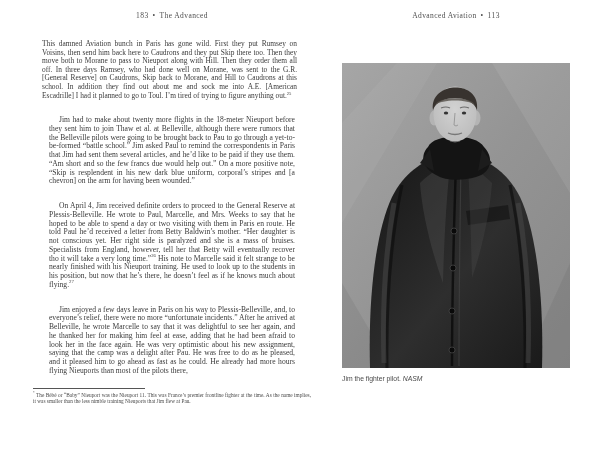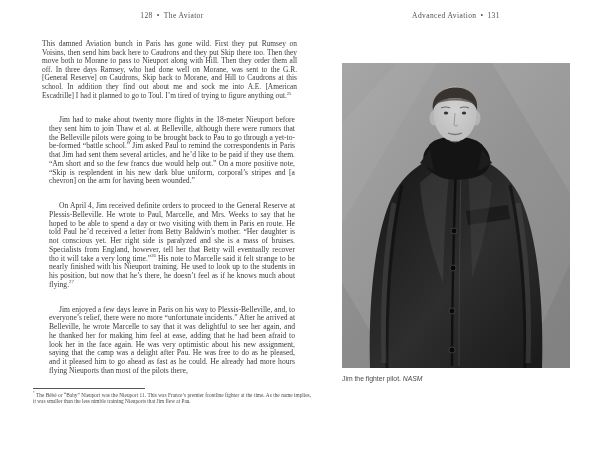--- a/index.html
+++ b/index.html
@@ -33,25 +33,25 @@
     font-family:"Liberation Sans", sans-serif; font-size:6.8px; color:#4a4a4a;
   }
   .caption .credit { font-style:italic; }
 </style>
 </head>
 <body>
 
 <div class="spread">
 
   <div class="running-header left">
-    <span>128</span><span class="sep">•</span><span>The Aviator</span>
+    <span>183</span><span class="sep">•</span><span>The Advanced</span>
   </div>
 
   <div class="running-header right">
-    <span>Advanced Aviation</span><span class="sep">•</span><span>131</span>
+    <span>Advanced Aviation</span><span class="sep">•</span><span>113</span>
   </div>
 
   <div class="textcol">
 
     <div class="bquote">
       <span>This damned Aviation bunch in Paris has gone wild. First they put Rumsey on Voisins, then send him back here to Caudrons and they put Skip there too. Then they move both to Morane to pass to Nieuport along with Hill. Then they order them all off. In three days Ramsey, who had done well on Morane, was sent to the G.R. [General Reserve] on Caudrons, Skip back to Morane, and Hill to Caudrons at this school. In addition they find out about me and sock me into A.E. [American Escadrille] I had it planned to go to Toul. I’m tired of trying to figure anything out.</span><sup>25</sup>
     </div>
 
     <p class="bodypara"><span>Jim had to make about twenty more flights in the 18-meter Nieuport before they sent him to join Thaw et al. at Belleville, although there were rumors that the Belleville pilots were going to be brought back to Pau to go through a yet-to-be-formed “battle school.” Jim asked Paul to remind the correspondents in Paris that Jim had sent them several articles, and he’d like to be paid if they use them. “Am short and so the few francs due would help out.” On a more positive note, “Skip is resplendent in his new dark blue uniform, corporal’s stripes and [a chevron] on the arm for having been wounded.”</span></p>
 

